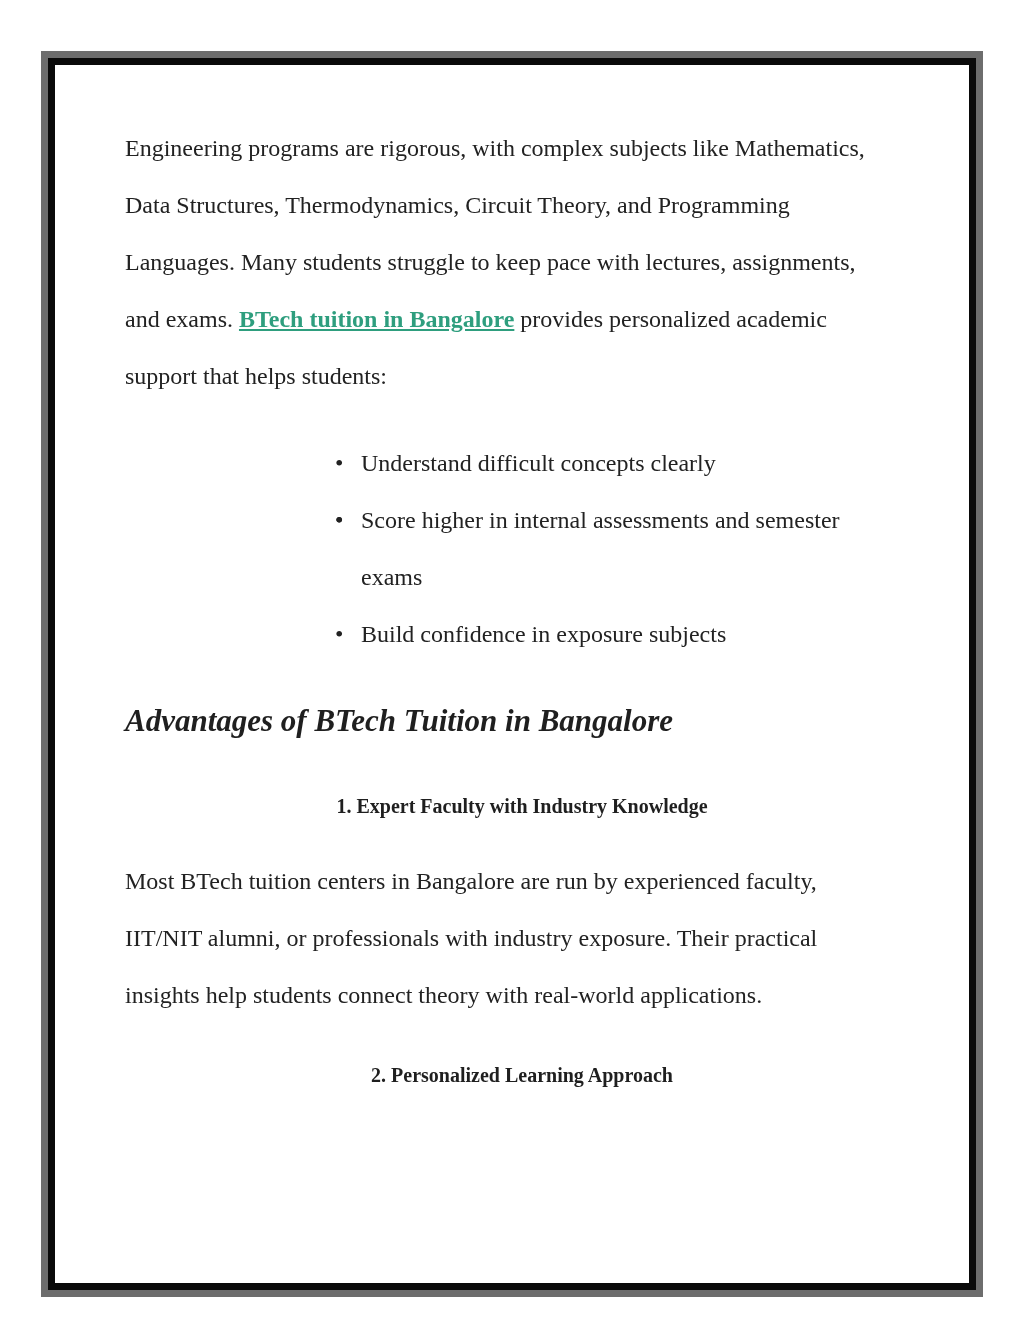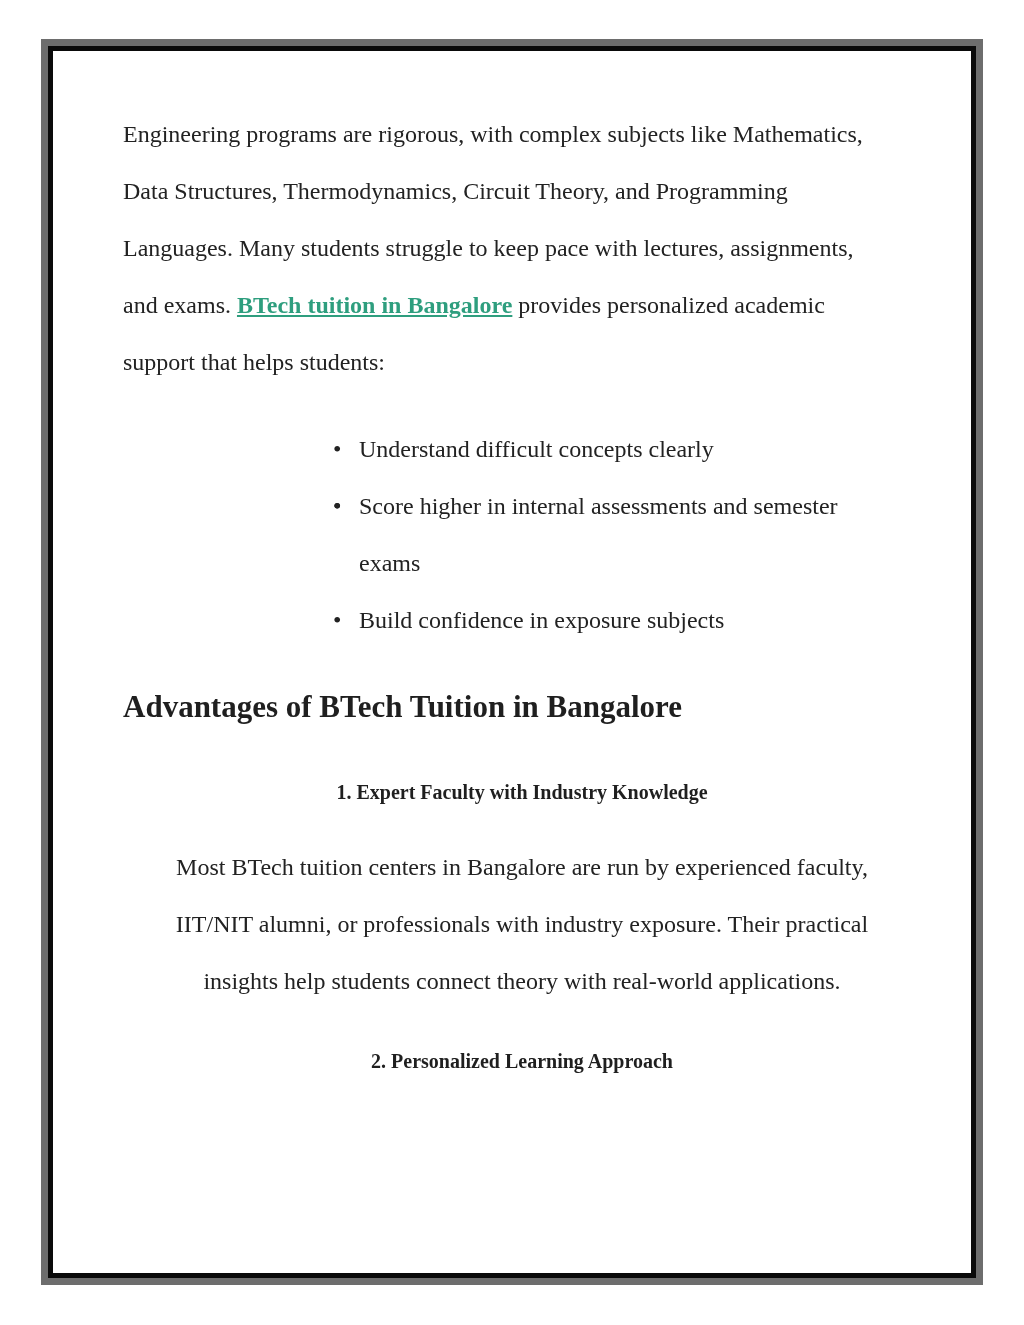--- a/index.html
+++ b/index.html
@@ -6,25 +6,25 @@
   html, body {
     width: 1024px;
     background: #ffffff;
     font-family: "Liberation Serif", "DejaVu Serif", serif;
   }
   body { height: 1325px; position: relative; overflow: hidden; }
 
   .page {
     position: absolute;
     left: 48px;
-    top: 46px;
+    top: 58px;
     width: 928px;
     height: 1232px;
     background: #ffffff;
-    border: 5px solid #c4b5fd;
+    border: 7px solid #c4b5fd;
     outline: 7px solid #6d6d6d;
   }
 
   .content {
     padding: 55px 50px 0 70px;
     color: #222222;
     font-size: 24px;
     line-height: 57px;
   }
 
@@ -51,33 +51,34 @@
     top: 0;
   }
   ul.bullet-list .li-text { white-space: pre-line; }
 
   h1.heading {
     margin: 38px 0 8px 0;
     font-size: 31px;
     line-height: 40px;
     font-weight: bold;
     color: #1f1f1f;
+    font-style: italic;
   }
 
   h2.subheading {
     font-size: 20px;
     line-height: 28px;
     font-weight: bold;
     color: #1f1f1f;
     text-align: center;
   }
   h2.sub-1 { margin: 51px 0 0 0; }
   h2.sub-2 { margin: 37px 0 5px 0; }
 
-  p.body-para { margin: 33px 0 0 0; text-align: center; }
+  p.body-para { margin: 33px 0 0 0; }
 </style>
 </head>
 <body>
 
 <div class="page" style="border-color: rgb(10, 10, 10); outline-color: rgb(109, 109, 109);">
   <div class="content" style="color: rgb(34, 34, 34);">
 
     <p class="para"><span>Engineering programs are rigorous, with complex subjects like Mathematics,
 Data Structures, Thermodynamics, Circuit Theory, and Programming
 Languages. Many students struggle to keep pace with lectures, assignments,

